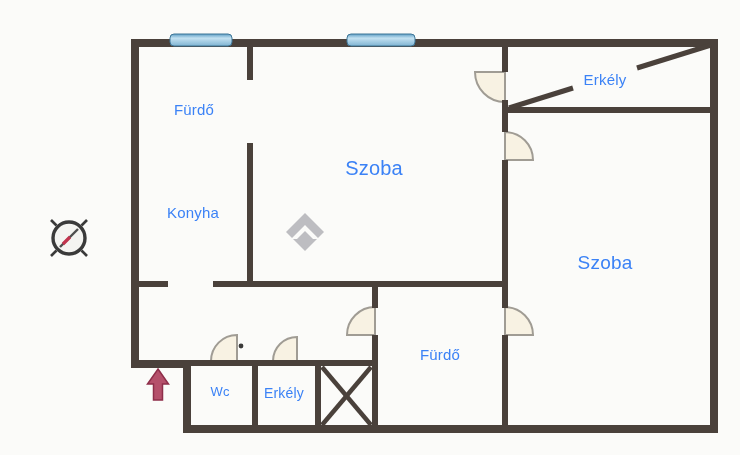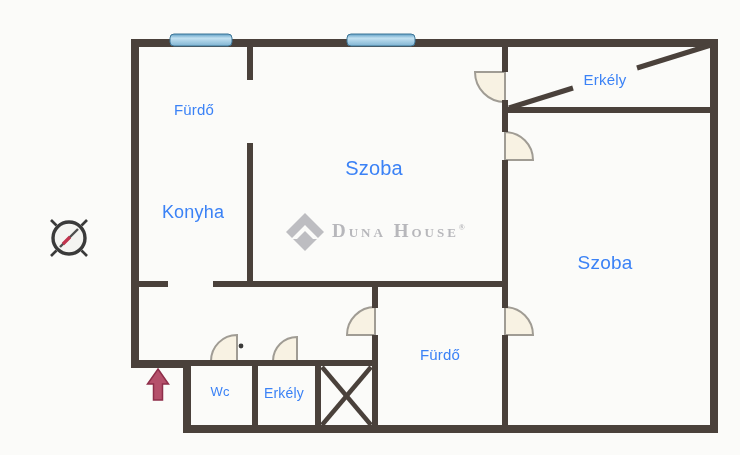--- a/index.html
+++ b/index.html
@@ -11,21 +11,21 @@
   }
   .stage{position:absolute;inset:0;width:740px;height:455px;}
   svg.plan{position:absolute;left:0;top:0;}
   .lbl{
     position:absolute;
     transform:translate(-50%,-50%);
     font-weight:normal;color:#3b82f6;
     white-space:nowrap;letter-spacing:.2px;
   }
   .lbl-etkezo   {left:194px;top:109px;font-size:15px;}
-  .lbl-konyha   {left:193px;top:212px;font-size:18px;}
+  .lbl-konyha   {left:193px;top:212px;font-size:15px;}
   .lbl-szoba-mid{left:374px;top:168px;font-size:20px;}
   .lbl-erkely   {left:605px;top:79px; font-size:15px;}
   .lbl-szoba-r  {left:605px;top:263px;font-size:19px;}
   .lbl-kozlekedo{left:258px;top:317px;font-size:18px;}
   .lbl-wc       {left:220px;top:391px;font-size:13px;}
   .lbl-gardrob  {left:284px;top:393px;font-size:14px;}
   .lbl-furdo    {left:440px;top:354px;font-size:15px;}
   .watermark{
     position:absolute;left:332px;top:231px;
     transform:translateY(-50%);
@@ -116,17 +116,14 @@
 
   <div class="lbl lbl-etkezo">Fürdő</div>
   <div class="lbl lbl-konyha">Konyha</div>
   <div class="lbl lbl-szoba-mid">Szoba</div>
   <div class="lbl lbl-erkely">Erkély</div>
   <div class="lbl lbl-szoba-r">Szoba</div>
   <div class="lbl lbl-wc">Wc</div>
   <div class="lbl lbl-gardrob">Erkély</div>
   <div class="lbl lbl-furdo">Fürdő</div>
 
-  <div class="watermark">
-    <span>Duna House</span><sup>®</sup>
-  </div>
 
 </div>
 
 </body></html>

